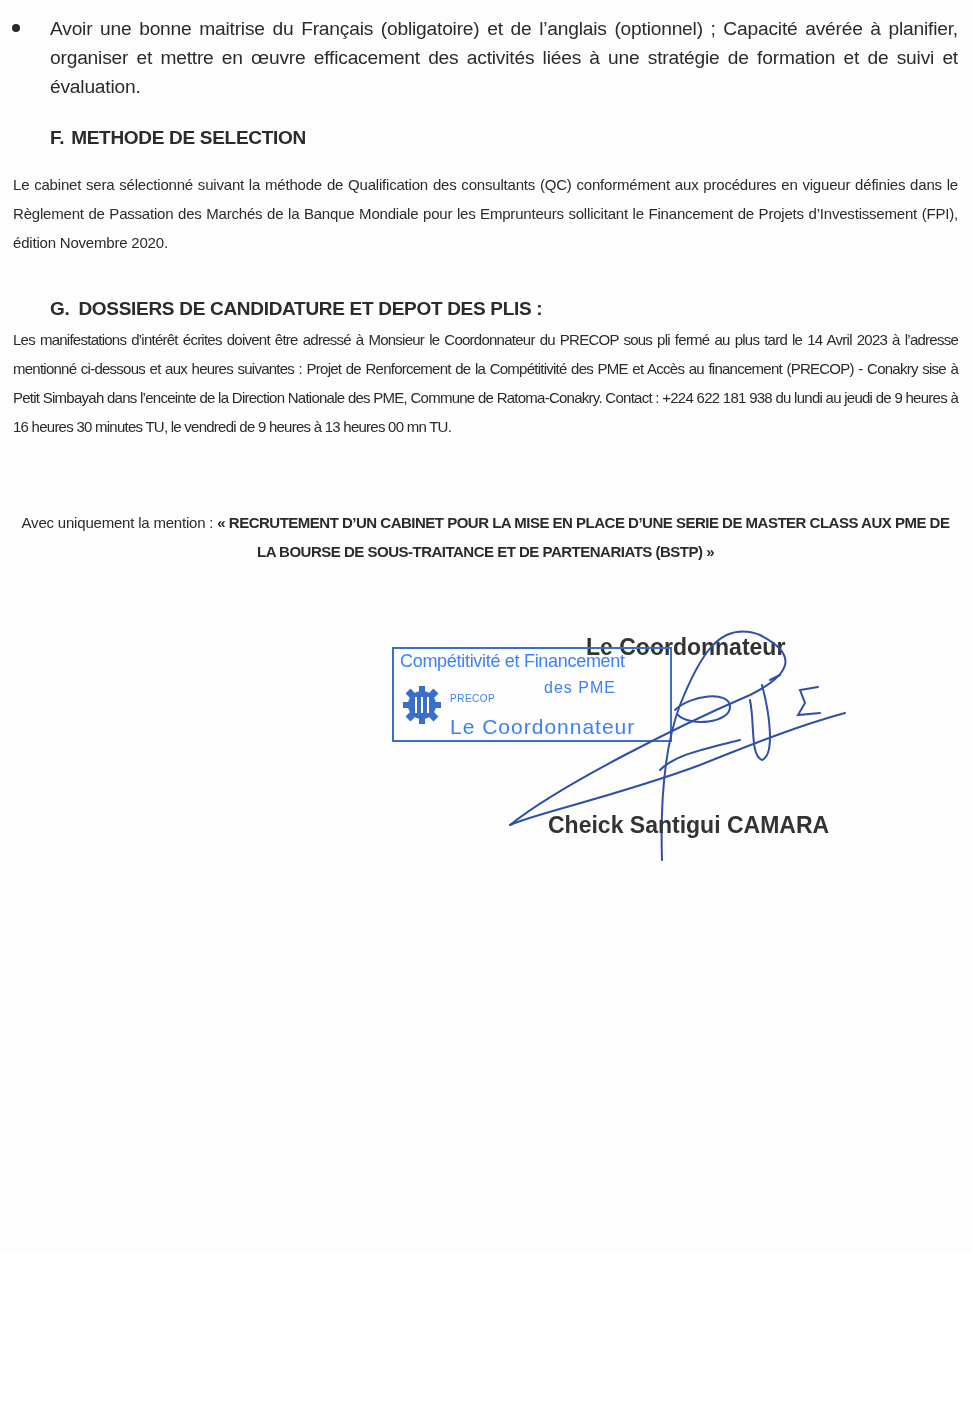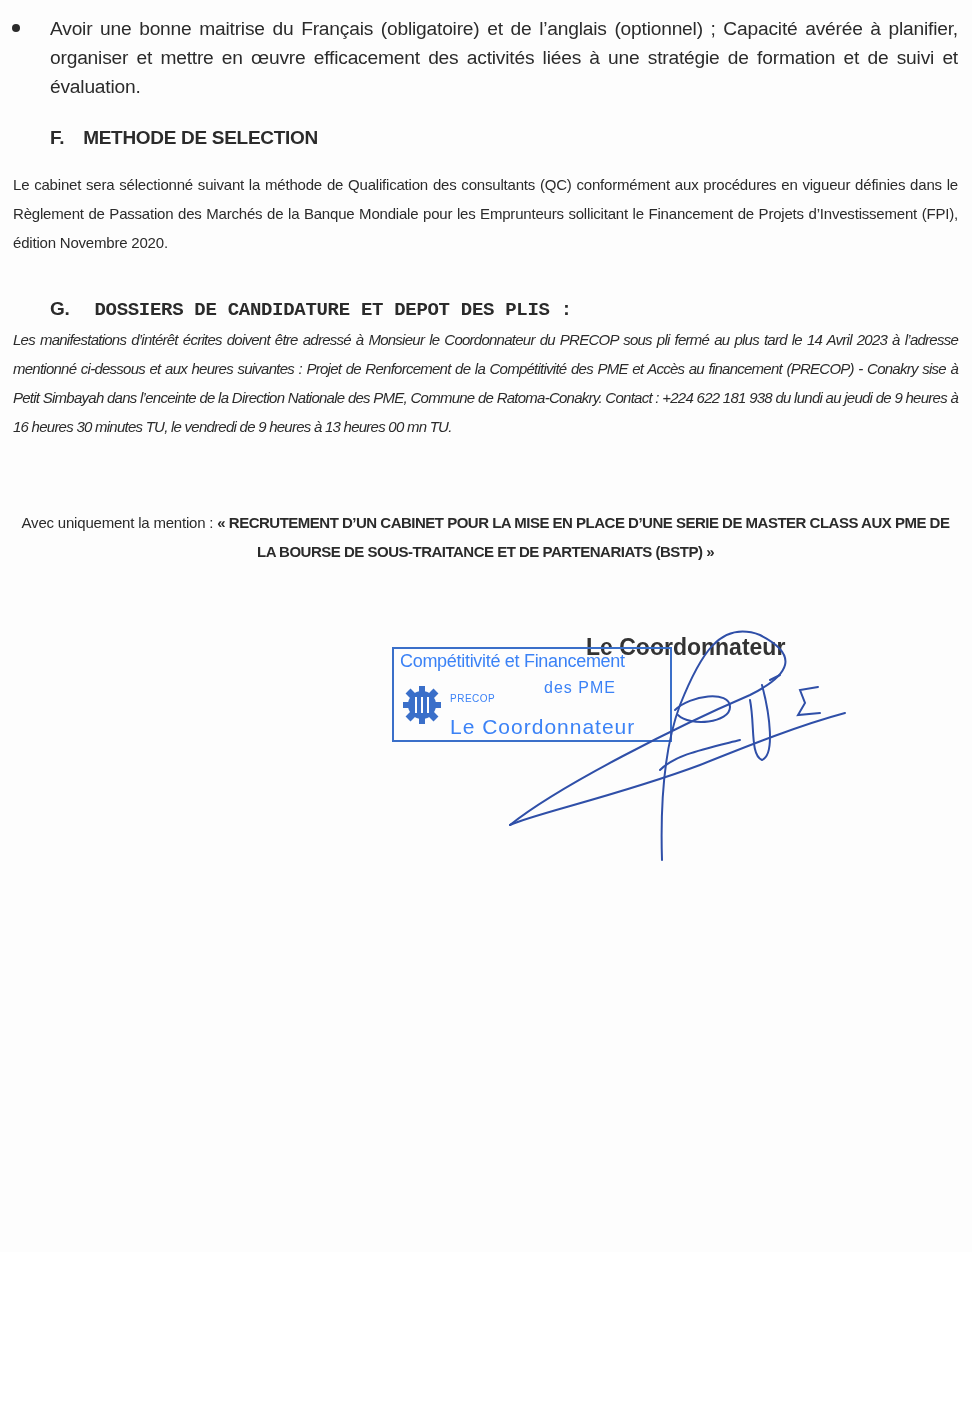--- a/index.html
+++ b/index.html
@@ -4,21 +4,21 @@
 <style>
   html, body { margin:0; padding:0; background:#fff; }
   body { width:972px; height:1416px; position:relative; overflow:hidden;
          font-family:"Liberation Sans", sans-serif; color:#2b2b2b; }
   .page { position:absolute; left:0; top:0; width:972px; height:1252px; background:#fdfdfd; }
   .bullet-row { position:absolute; left:12px; top:14px; width:946px; }
   .bullet-dot { position:absolute; left:0; top:10px; width:8px; height:8px; border-radius:50%; background:#2b2b2b; }
   .bullet-text { position:absolute; left:38px; top:0; width:908px; font-size:19.2px; line-height:29px; text-align:justify; letter-spacing:-0.2px; }
   .heading { position:absolute; font-weight:bold; font-size:19px; letter-spacing:-0.3px; }
   .para { position:absolute; left:13px; width:945px; font-size:15px; line-height:29px; text-align:justify; letter-spacing:-0.2px; }
-  .para.tight { letter-spacing:-0.75px;font-style:italic; }
+  .para.tight { letter-spacing:-0.75px; }
   .mention b { font-weight:bold; letter-spacing:-0.5px; }
   .sig-title { position:absolute; left:586px; top:634px; font-size:23px; font-weight:bold; color:#333; }
   .sig-name { position:absolute; left:548px; top:812px; font-size:23px; font-weight:bold; color:#333; }
   .stamp { position:absolute; left:392px; top:647px; width:280px; height:95px; border:2.5px solid #3a6fc9;
            color:#3b82f6; box-sizing:border-box; }
   .stamp .l1 { position:absolute; left:6px; top:2px; font-size:18px; letter-spacing:-0.3px; white-space:nowrap; }
   .stamp .l2 { position:absolute; left:150px; top:30px; font-size:16px; letter-spacing:1px; }
   .stamp .l3 { position:absolute; left:56px; top:44px; font-size:10px; letter-spacing:0.5px; }
   .stamp .l4 { position:absolute; left:56px; top:66px; font-size:21px; letter-spacing:1px; white-space:nowrap; }
   .stamp .gear { position:absolute; left:8px; top:36px; width:40px; height:40px; }
@@ -29,28 +29,28 @@
 
 <div class="page">
 
   <div class="bullet-row">
     <span class="bullet-dot"></span>
     <div class="bullet-text">Avoir une bonne maitrise du Français (obligatoire) et de l’anglais (optionnel) ; Capacité avérée à planifier, organiser et mettre en œuvre efficacement des activités liées à une stratégie de formation et de suivi et évaluation.</div>
   </div>
 
   <div class="heading" style="left:50px; top:127px;">
     <span>F.</span>
-    <span style="margin-left:14px;">METHODE DE SELECTION</span>
+    <span style="margin-left:2px;">METHODE DE SELECTION</span>
   </div>
 
   <div class="para" style="top:170px;">Le cabinet sera sélectionné suivant la méthode de Qualification des consultants (QC) conformément aux procédures en vigueur définies dans le Règlement de Passation des Marchés de la Banque Mondiale pour les Emprunteurs sollicitant le Financement de Projets d’Investissement (FPI), édition Novembre 2020.</div>
 
   <div class="heading" style="left:50px; top:298px;">
     <span>G.</span>
-    <span style="margin-left:20px;font-family:Liberation Mono, monospace;">DOSSIERS DE CANDIDATURE ET DEPOT DES PLIS :</span>
+    <span style="margin-left:4px;">DOSSIERS DE CANDIDATURE ET DEPOT DES PLIS :</span>
   </div>
 
   <div class="para tight" style="top:325px;">Les manifestations d’intérêt écrites doivent être adressé à Monsieur le Coordonnateur du PRECOP sous pli fermé au plus tard le 14 Avril 2023 à l’adresse mentionné ci-dessous et aux heures suivantes : Projet de Renforcement de la Compétitivité des PME et Accès au financement (PRECOP) - Conakry sise à Petit Simbayah dans l’enceinte de la Direction Nationale des PME, Commune de Ratoma-Conakry. Contact : +224 622 181 938 du lundi au jeudi de 9 heures à 16 heures 30 minutes TU, le vendredi de 9 heures à 13 heures 00 mn TU.</div>
 
   <div class="para mention" style="top:508px; text-align:center;">
     <span>Avec uniquement la mention : </span><b>« RECRUTEMENT D’UN CABINET POUR LA MISE EN PLACE D’UNE SERIE DE MASTER CLASS AUX PME DE LA BOURSE DE SOUS-TRAITANCE ET DE PARTENARIATS (BSTP) »</b>
   </div>
 
   <div class="sig-title">Le Coordonnateur</div>
 
@@ -84,14 +84,15 @@
       <path d="M 10 210 C 60 170, 180 110, 250 80 C 290 60, 300 40, 260 20 C 220 5, 200 40, 180 90 C 165 130, 160 180, 162 245"></path>
       <path d="M 175 95 C 190 80, 230 75, 230 92 C 230 108, 190 112, 178 100"></path>
       <path d="M 10 210 C 30 200, 120 180, 200 150 C 250 130, 300 110, 345 98"></path>
       <path d="M 250 85 C 255 110, 250 140, 262 145 C 275 140, 270 100, 262 70"></path>
       <path d="M 318 72 L 300 75 L 305 88 L 298 100 L 320 98"></path>
       <path d="M 270 65 L 280 60"></path>
       <path d="M 160 155 C 175 140, 200 135, 240 125"></path>
     </g>
   </svg>
 
+  <div class="sig-name">Cheick Santigui CAMARA</div>
 
 </div>
 
 </body></html>

